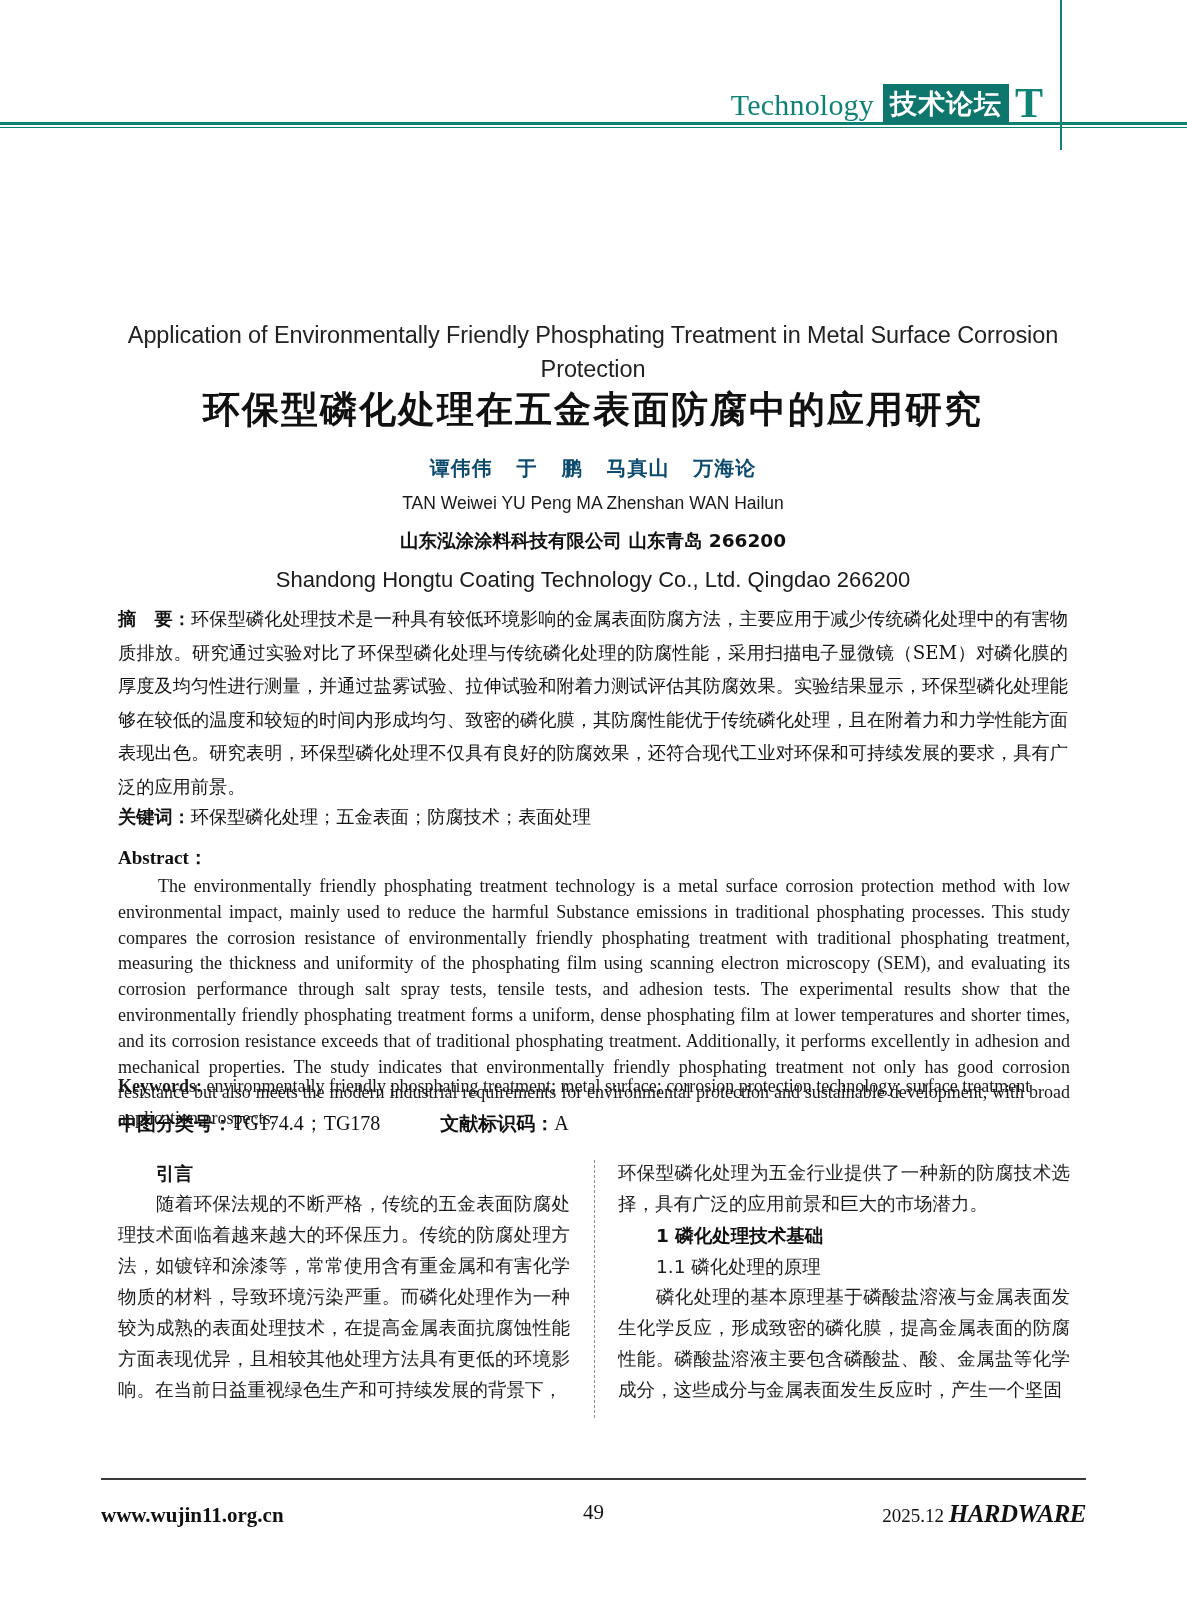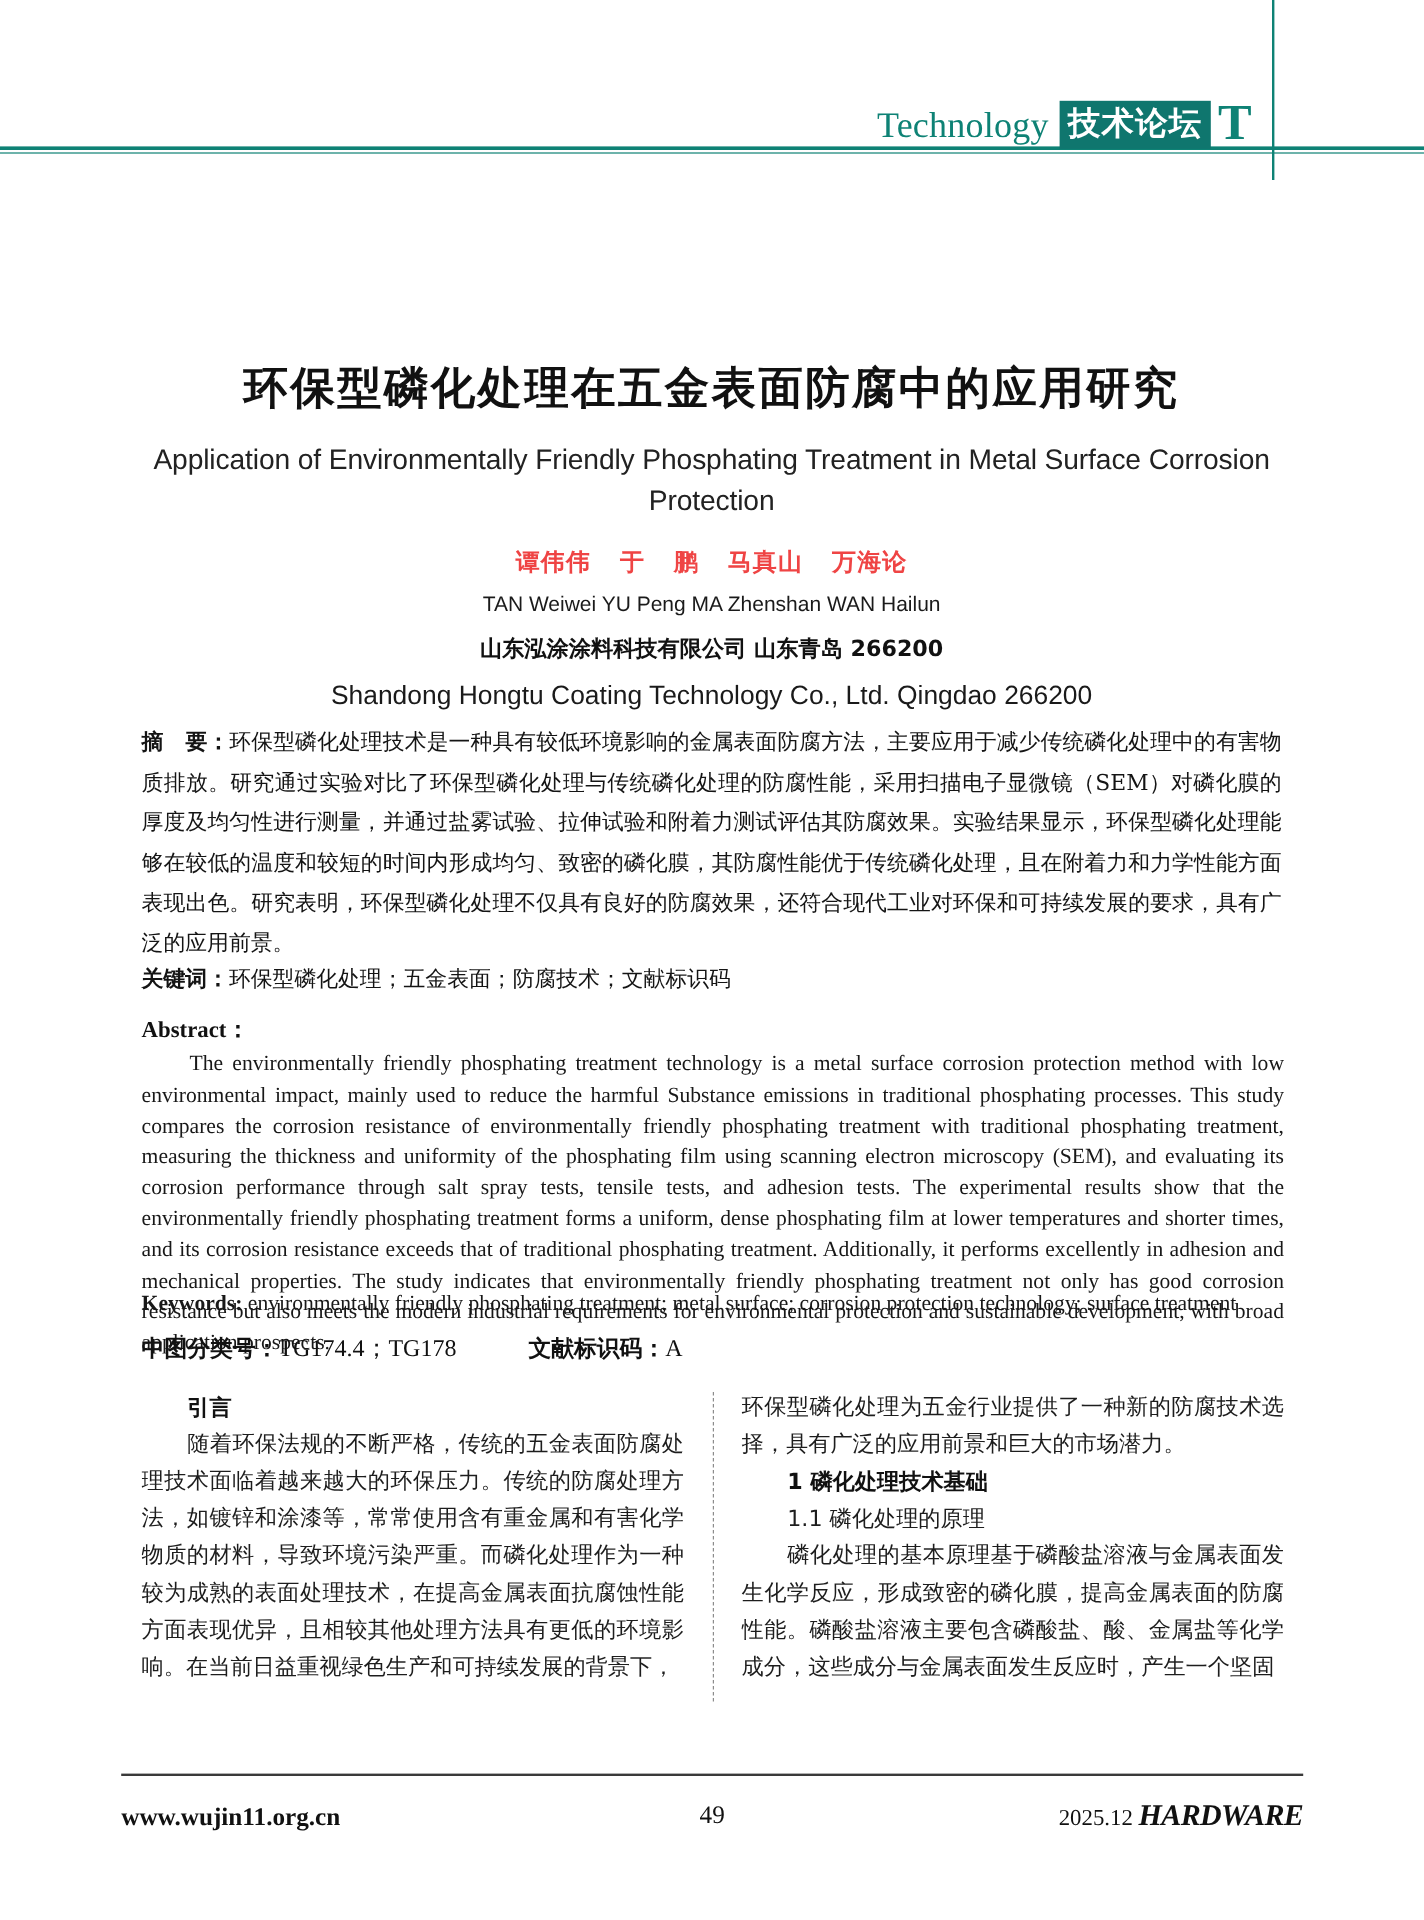--- a/index.html
+++ b/index.html
@@ -116,21 +116,21 @@
     left: 118px;
     top: 455px;
     width: 950px;
     text-align: center;
   }
   .auth-cn {
     font-family: "DejaVu Sans", sans-serif;
     font-size: 20px;
     font-weight: 600;
     letter-spacing: 1px;
-    color: #ef4444;
+    color: #0c4a6e;
     white-space: pre;
     text-align: center;
   }
   .auth-en {
     margin-top: 11px;
     font-family: "Liberation Sans", sans-serif;
     font-size: 17.5px;
     color: #1a1a1a;
   }
   .affil-cn {
@@ -349,34 +349,34 @@
   <div class="hdr-rule-thin"></div>
   <div class="hdr-vline"></div>
   <div class="hdr-block">
     <span class="hdr-en">Technology</span>
     <span class="hdr-cn">技术论坛</span>
     <span class="hdr-t">T</span>
   </div>
 </div>
 
 <div id="title-area">
+  <div id="title-en">Application of Environmentally Friendly Phosphating Treatment in Metal Surface Corrosion Protection</div>
   <div id="title-cn">环保型磷化处理在五金表面防腐中的应用研究</div>
-  <div id="title-en">Application of Environmentally Friendly Phosphating Treatment in Metal Surface Corrosion Protection</div>
 </div>
 
 <div id="authors-area">
   <div class="auth-cn">谭伟伟   于   鹏   马真山   万海论</div>
   <div class="auth-en">TAN Weiwei  YU Peng  MA Zhenshan  WAN Hailun</div>
   <div class="affil-cn">山东泓涂涂料科技有限公司 山东青岛 266200</div>
   <div class="affil-en">Shandong Hongtu Coating Technology Co., Ltd. Qingdao 266200</div>
 </div>
 
 <div id="abstract-cn"><span class="lbl">摘　要：</span><span>环保型磷化处理技术是一种具有较低环境影响的金属表面防腐方法，主要应用于减少传统磷化处理中的有害物质排放。研究通过实验对比了环保型磷化处理与传统磷化处理的防腐性能，采用扫描电子显微镜（SEM）对磷化膜的厚度及均匀性进行测量，并通过盐雾试验、拉伸试验和附着力测试评估其防腐效果。实验结果显示，环保型磷化处理能够在较低的温度和较短的时间内形成均匀、致密的磷化膜，其防腐性能优于传统磷化处理，且在附着力和力学性能方面表现出色。研究表明，环保型磷化处理不仅具有良好的防腐效果，还符合现代工业对环保和可持续发展的要求，具有广泛的应用前景。</span></div>
 
-<div id="keywords-cn"><span class="lbl">关键词：</span><span>环保型磷化处理；五金表面；防腐技术；文献标识码</span></div>
+<div id="keywords-cn"><span class="lbl">关键词：</span><span>环保型磷化处理；五金表面；防腐技术；表面处理</span></div>
 
 <div id="abstract-en-head">Abstract：</div>
 <div id="abstract-en-body">The environmentally friendly phosphating treatment technology is a metal surface corrosion protection method with low environmental impact, mainly used to reduce the harmful Substance emissions in traditional phosphating processes. This study compares the corrosion resistance of environmentally friendly phosphating treatment with traditional phosphating treatment, measuring the thickness and uniformity of the phosphating film using scanning electron microscopy (SEM), and evaluating its corrosion performance through salt spray tests, tensile tests, and adhesion tests. The experimental results show that the environmentally friendly phosphating treatment forms a uniform, dense phosphating film at lower temperatures and shorter times, and its corrosion resistance exceeds that of traditional phosphating treatment. Additionally, it performs excellently in adhesion and mechanical properties. The study indicates that environmentally friendly phosphating treatment not only has good corrosion resistance but also meets the modern industrial requirements for environmental protection and sustainable development, with broad application prospects.</div>
 
 <div id="keywords-en"><span class="lbl">Keywords:</span>&nbsp;<span>environmentally friendly phosphating treatment; metal surface; corrosion protection technology; surface treatment</span></div>
 
 <div id="clc-line"><span class="cn">中图分类号：</span><span>TG174.4；TG178</span><span class="gap"></span><span class="cn">文献标识码：</span><span>A</span></div>
 
 <div id="body-columns">
   <div class="col col-left">

